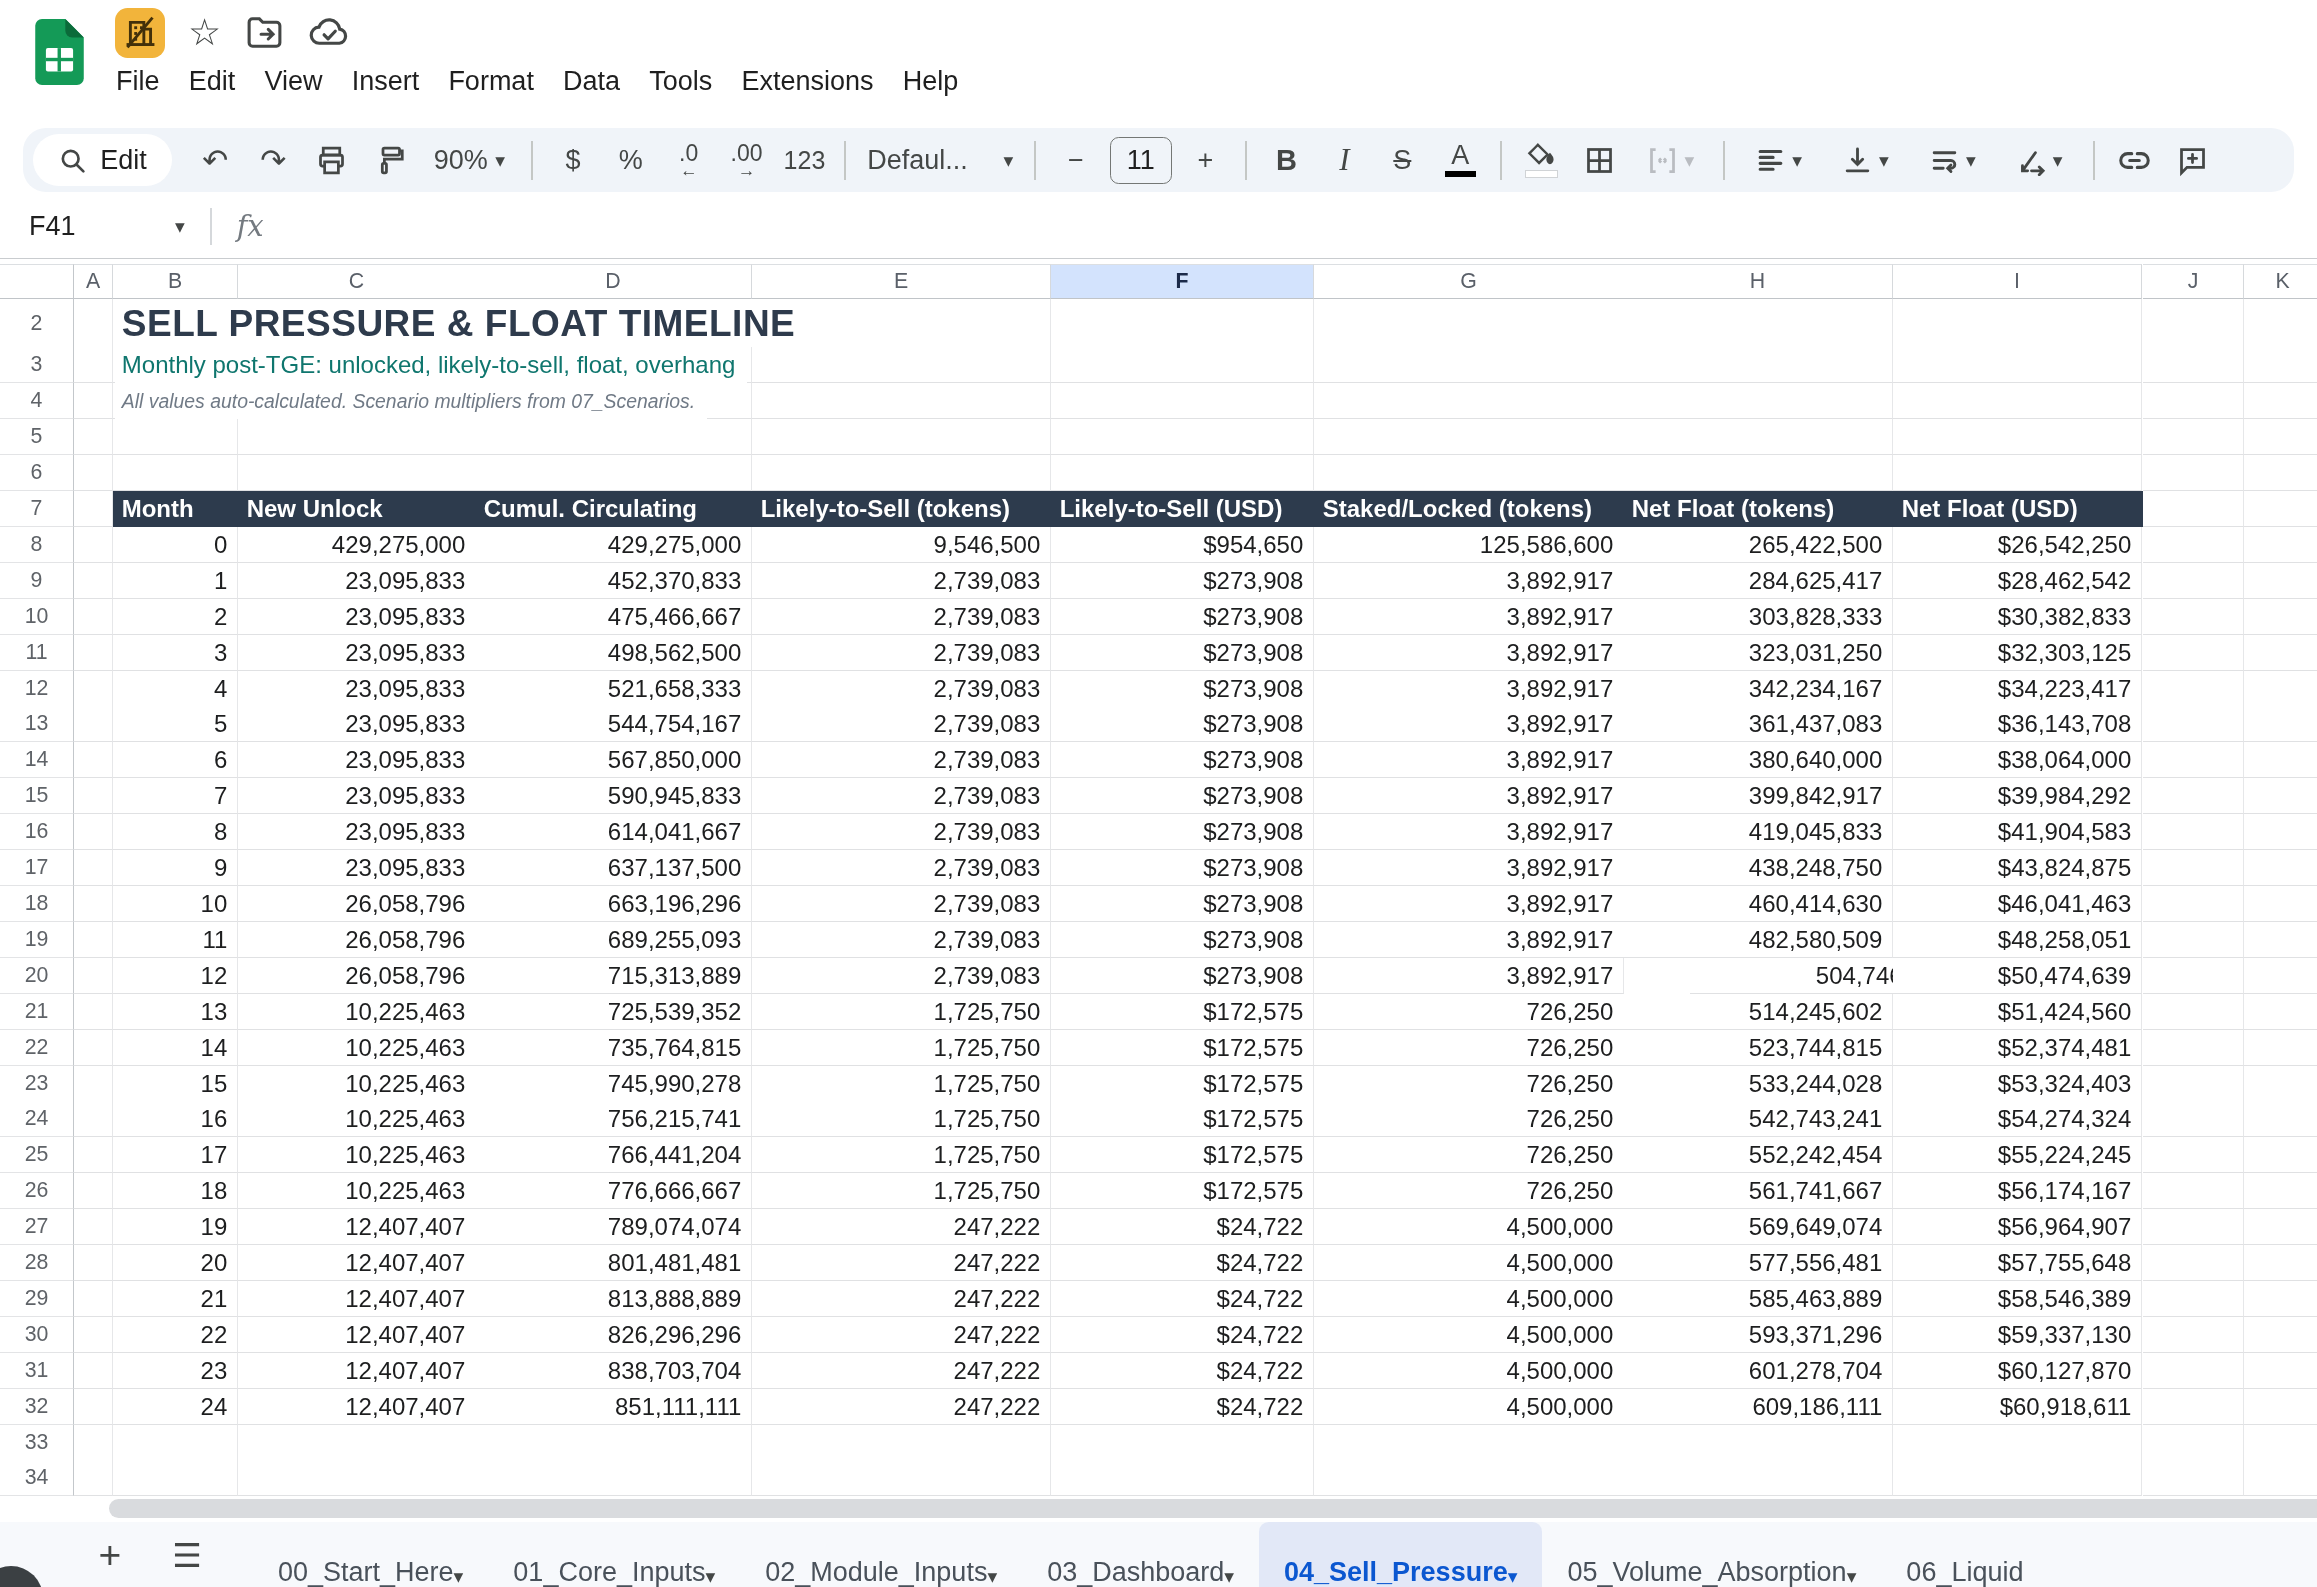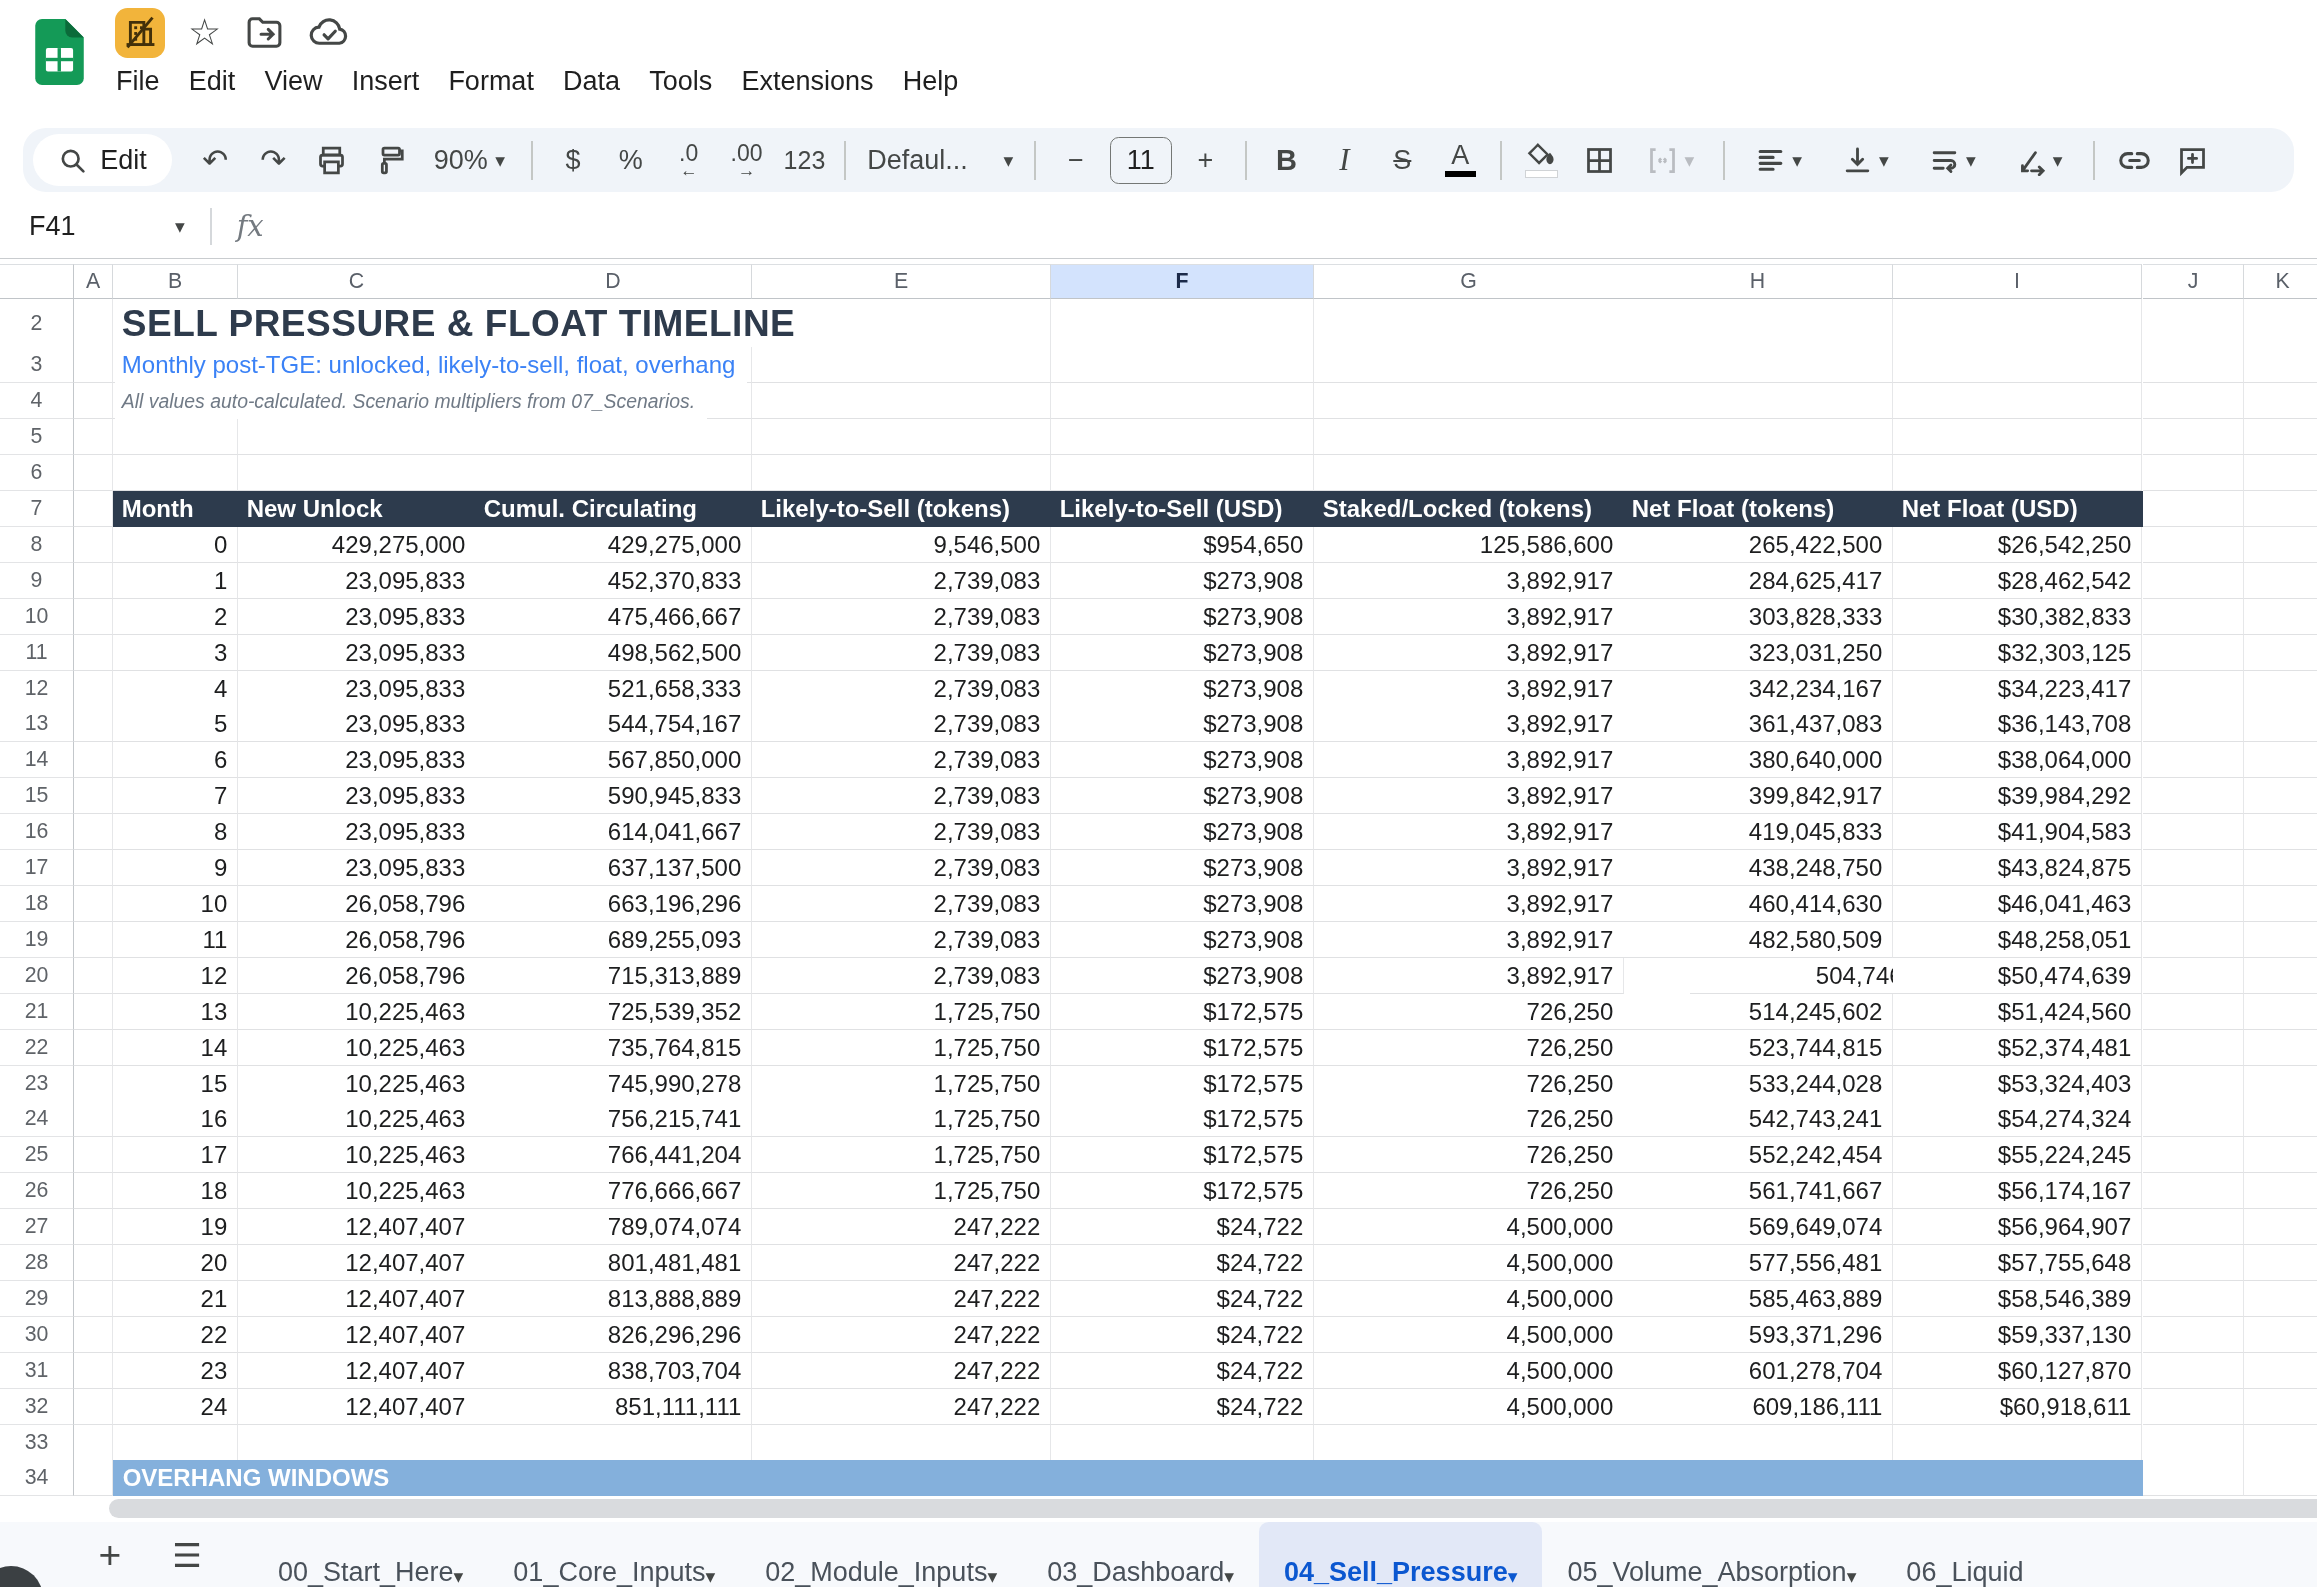--- a/index.html
+++ b/index.html
@@ -59,21 +59,21 @@
   .corner{position:absolute;box-sizing:border-box;background:#fff;border-right:1px solid #c3c7cb;
           border-bottom:1px solid #c0c4c8;border-top:1px solid #dcdfe2;}
   .gut{position:absolute;box-sizing:border-box;display:flex;align-items:center;justify-content:center;
        background:#fff;border-right:1px solid #c3c7cb;border-bottom:1px solid #e3e4e6;
        font-size:21.3px;color:#5f6368;}
   .cell{position:absolute;box-sizing:border-box;background:#fff;border-right:1px solid #e6e7e9;
         border-bottom:1px solid #e0e1e3;font-size:24px;color:#1d1e1f;white-space:nowrap;overflow:visible;}
   .cell.num{text-align:right;padding-right:9.7px;}
   .ovl{position:absolute;white-space:nowrap;background:#fff;padding:0 11.6px 0 6.8px;}
   .title-text{font-size:37px;font-weight:700;color:#2e3b4c;letter-spacing:0.5px;}
-  .subtitle-text{font-size:24px;color:#3b82f6;}
+  .subtitle-text{font-size:24px;color:#0f766e;}
   .note-text{font-size:19.4px;font-style:italic;color:#707a86;}
   .band{position:absolute;background:#84b0dc;display:flex;align-items:center;padding-left:9.7px;
         box-sizing:border-box;color:#fff;font-weight:700;font-size:24px;}
   .thead-bg{position:absolute;background:#2d3b4d;}
   .thead-label{position:absolute;color:#fff;font-weight:700;font-size:24px;white-space:nowrap;padding-left:8.7px;box-sizing:border-box;}
 
   
   #hscroll{position:absolute;left:0;top:1496px;width:2317px;height:25px;background:#fff;}
   #hthumb{position:absolute;left:109px;top:2.9px;width:2209px;height:19.4px;background:#d9dbde;border-radius:11.6px 0 0 11.6px;}
   #tabbar{position:absolute;left:0;top:1522px;width:2317px;height:66px;background:#f7f9fc;
@@ -704,23 +704,20 @@
       <div class="cell" style="left: 113px; top: 1196px; width: 125px; height: 36px; line-height: 36px;"></div>
       <div class="cell" style="left: 238px; top: 1196px; width: 238px; height: 36px; line-height: 36px;"></div>
       <div class="cell" style="left: 475px; top: 1196px; width: 277px; height: 36px; line-height: 36px;"></div>
       <div class="cell" style="left: 752px; top: 1196px; width: 299px; height: 36px; line-height: 36px;"></div>
       <div class="cell" style="left: 1051px; top: 1196px; width: 263px; height: 36px; line-height: 36px;"></div>
       <div class="cell" style="left: 1314px; top: 1196px; width: 310px; height: 36px; line-height: 36px;"></div>
       <div class="cell" style="left: 1623px; top: 1196px; width: 270px; height: 36px; line-height: 36px;"></div>
       <div class="cell" style="left: 1893px; top: 1196px; width: 249px; height: 36px; line-height: 36px;"></div>
       <div class="cell" style="left: 2143px; top: 1196px; width: 101px; height: 36px; line-height: 36px;"></div>
       <div class="cell" style="left: 2244px; top: 1196px; width: 78px; height: 36px; line-height: 36px;"></div>
-      <div class="band" style="left: 113px; top: 1196px; width: 2030px; height: 36px;">
-        <span>OVERHANG WINDOWS</span>
-      </div>
     </div>
 
   <div id="hscroll">
     <div id="hthumb"></div>
   </div>
 
   <div id="tabbar">
     <span id="add-sheet">+</span>
     <span id="all-sheets">☰</span>
     <div id="tabs" style="display:flex;height:100%;overflow:hidden;flex:1;">

